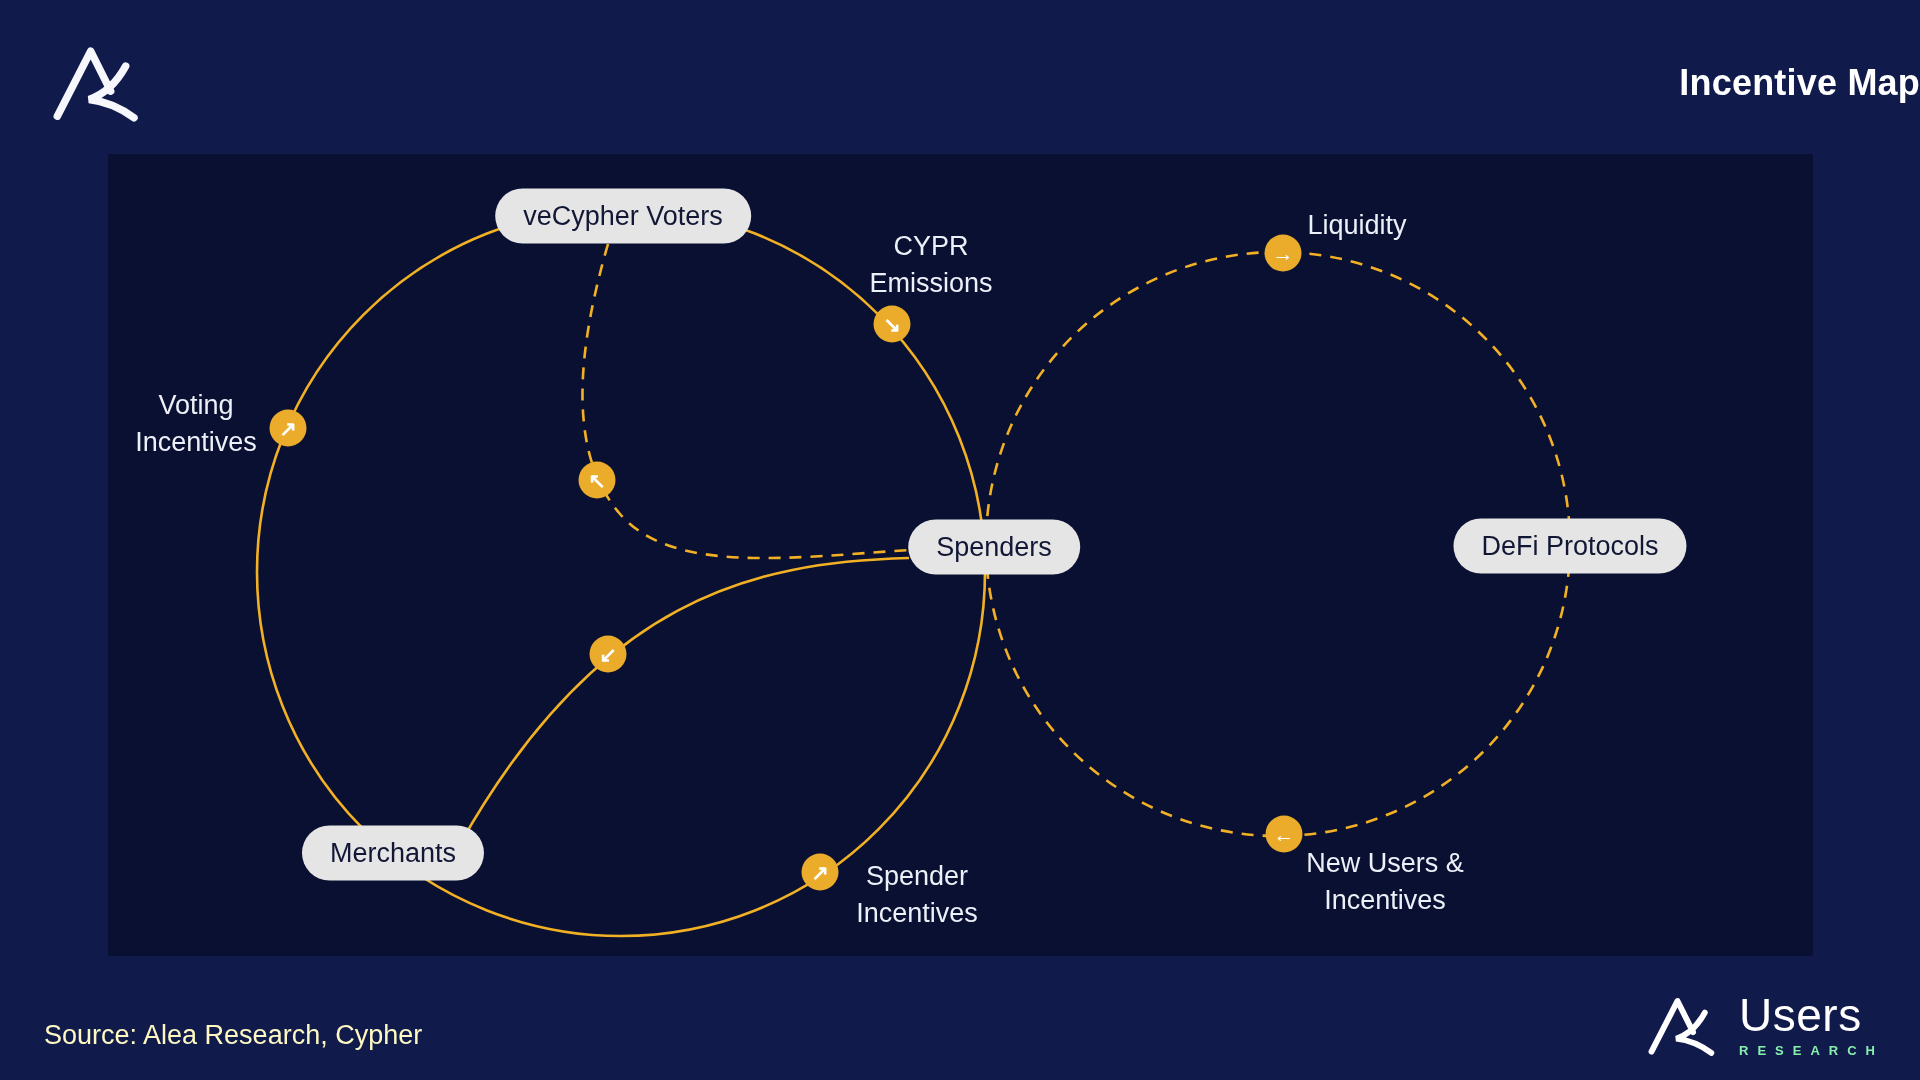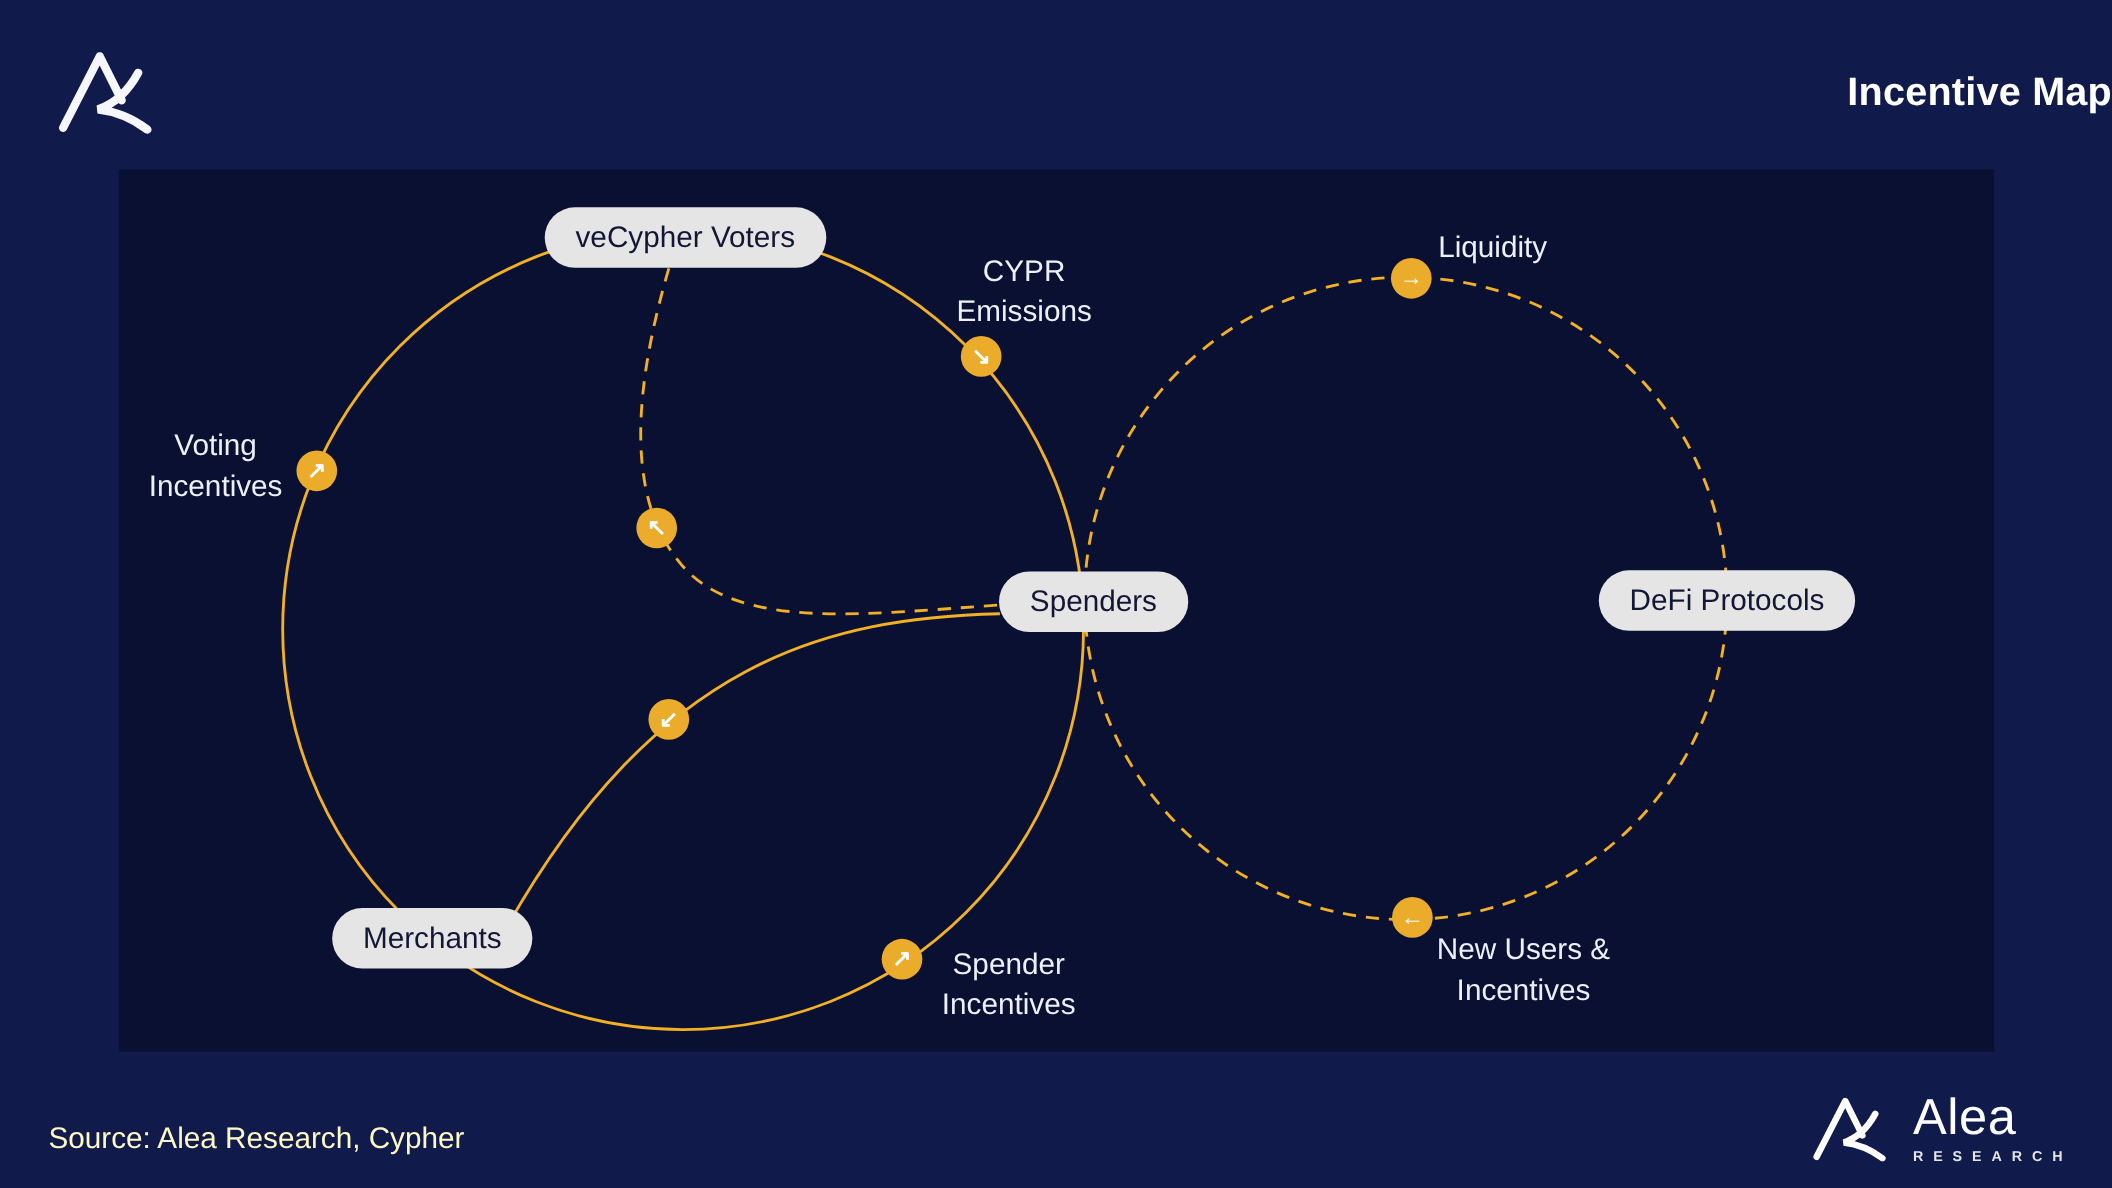--- a/index.html
+++ b/index.html
@@ -46,21 +46,21 @@
     position:absolute; left:44px; top:1020px;
     color:#fef9c3; font-size:27px;
   }
   .brand {
     position:absolute; right:36px; top:992px;
     display:flex; align-items:center; gap:16px;
   }
   .brand .mark { width:78px; height:62px; }
   .brand-text { display:flex; flex-direction:column; align-items:flex-start; }
   .brand-name { color:#ffffff; font-size:46px; font-weight:500; line-height:1.0; letter-spacing:0.5px; }
-  .brand-sub { color:#e5e5e5; font-size:13px; font-weight:700; letter-spacing:9px; margin-top:5px; }
+  .brand-sub { color:#86efac; font-size:13px; font-weight:700; letter-spacing:9px; margin-top:5px; }
 </style>
 </head>
 <body>
 
 <div id="app">
 
   <svg class="logo-top" viewBox="0 0 120 90">
     <path d="M 10,86 L 50,8 L 74,56" fill="none" stroke="#F5F7FC" stroke-width="9" stroke-linecap="round" stroke-linejoin="round"></path>
     <path d="M 92,26 C 80,48 66,60 48,66 C 66,68 86,76 102,88" fill="none" stroke="#F5F7FC" stroke-width="9" stroke-linecap="round"></path>
   </svg>
@@ -115,18 +115,18 @@
   </div>
 
   <div class="source-note">Source: Alea Research, Cypher</div>
 
   <div class="brand">
     <svg class="mark" viewBox="0 0 120 90">
       <path d="M 10,86 L 50,8 L 74,56" fill="none" stroke="#ffffff" stroke-width="9" stroke-linecap="round" stroke-linejoin="round"></path>
       <path d="M 92,26 C 80,48 66,60 48,66 C 66,68 86,76 102,88" fill="none" stroke="#ffffff" stroke-width="9" stroke-linecap="round"></path>
     </svg>
     <div class="brand-text">
-      <div class="brand-name">Alea</div>
+      <div class="brand-name">Users</div>
       <div class="brand-sub">RESEARCH</div>
     </div>
   </div>
 
 </div>
 
 </body></html>

